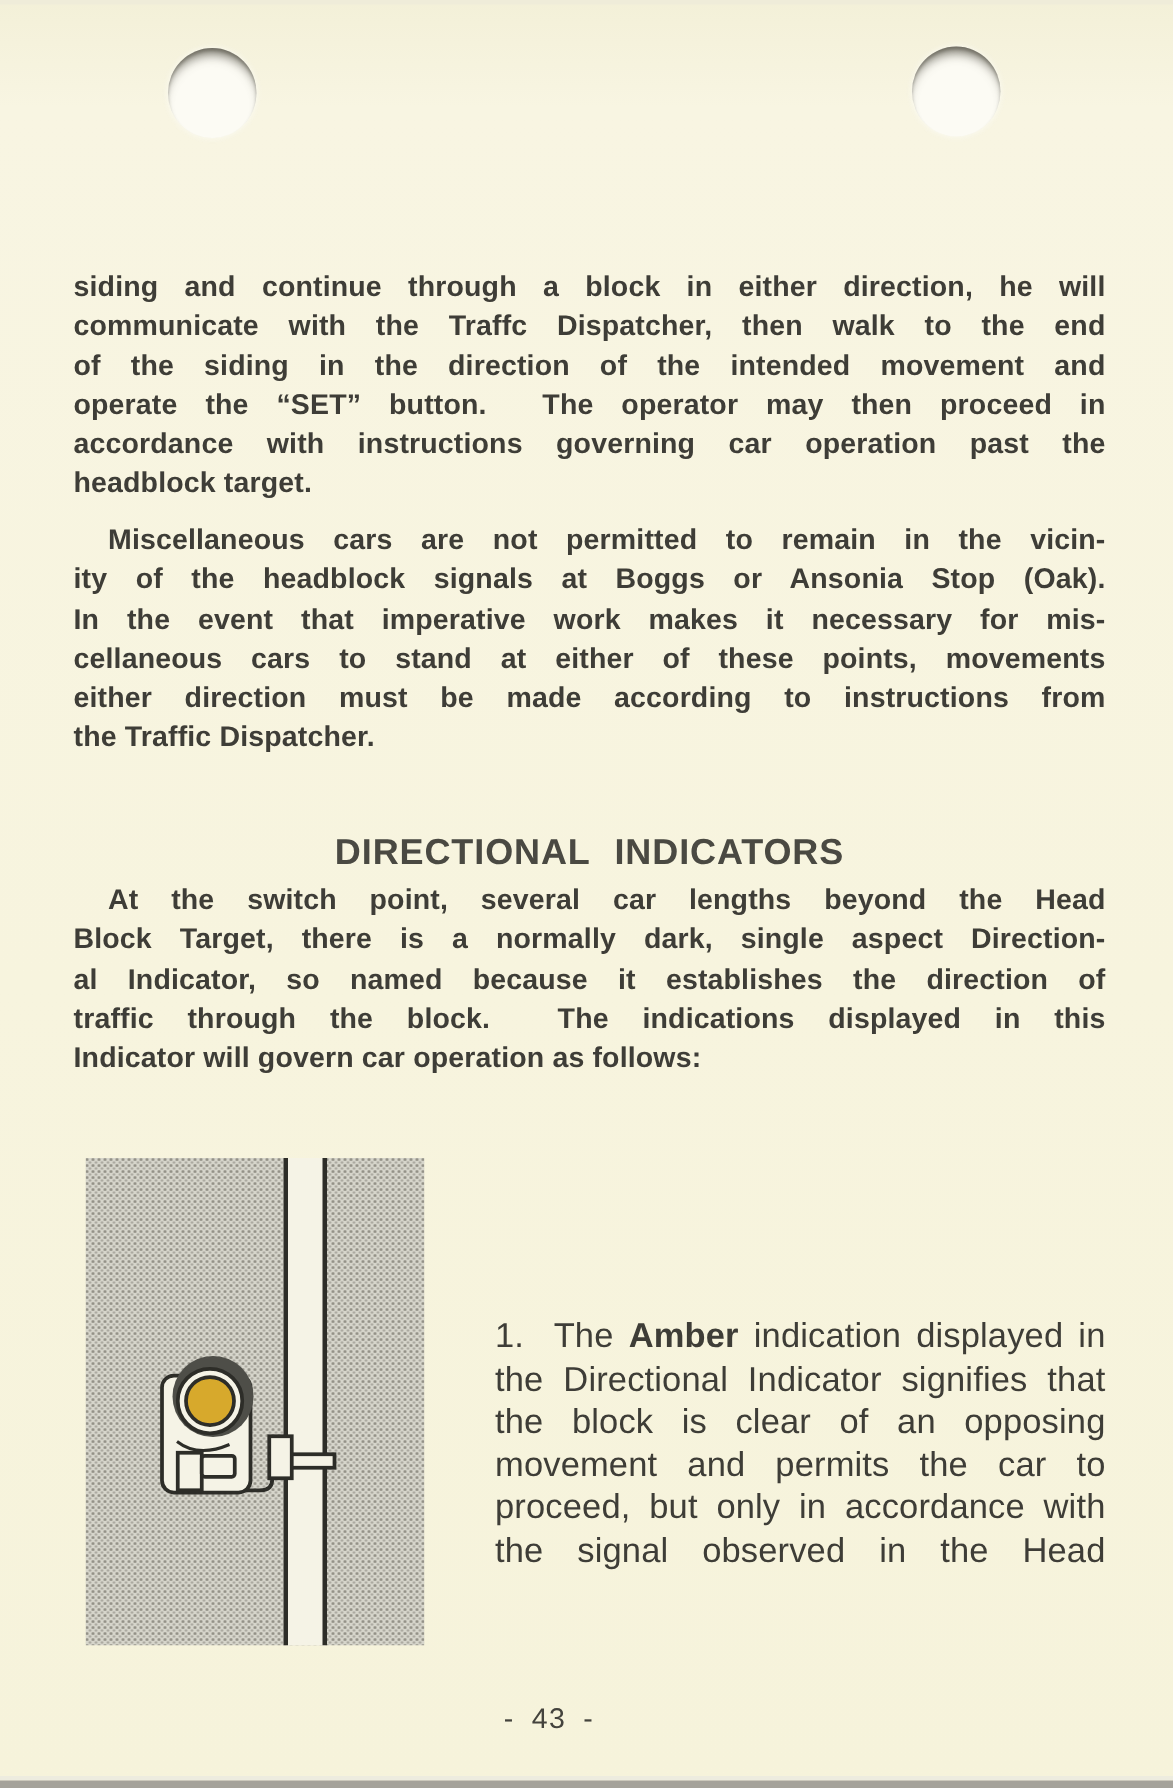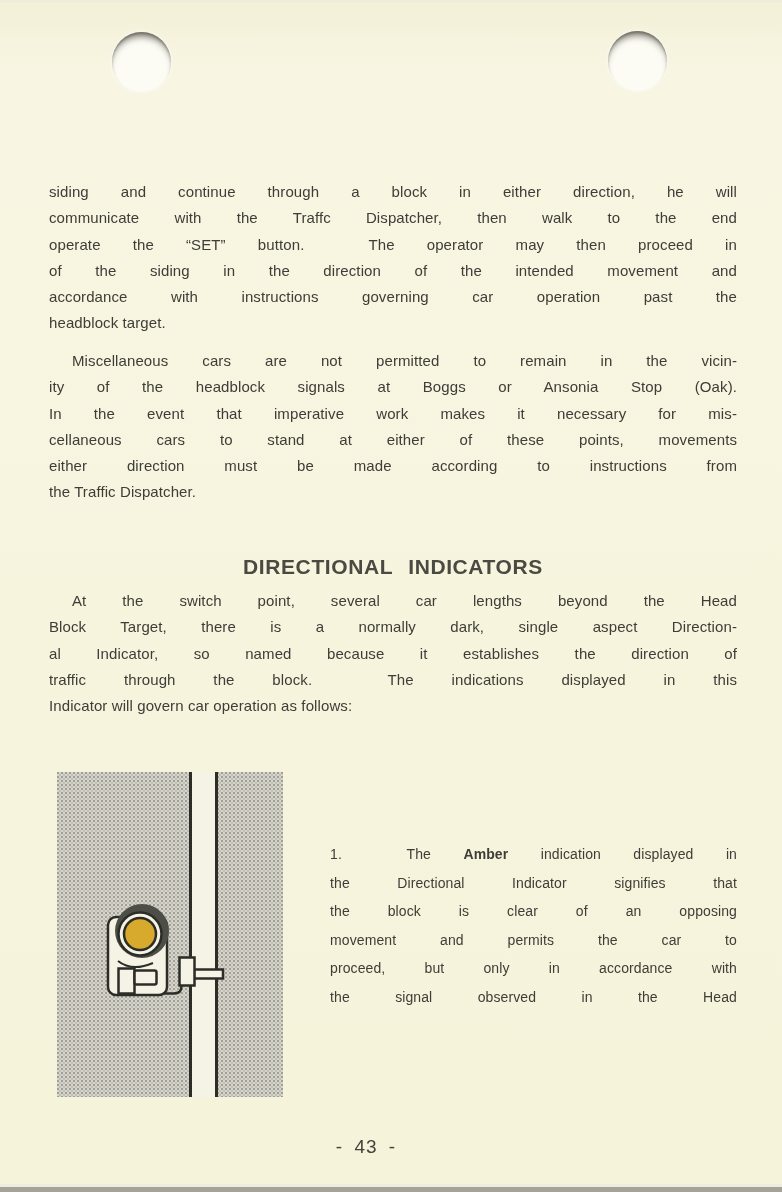--- a/index.html
+++ b/index.html
@@ -11,51 +11,51 @@
   .edge-top{position:absolute;top:0;left:0;right:0;height:3px;background:#efecd9;}
   .edge-bottom-light{position:absolute;bottom:5px;left:0;right:0;height:3px;background:#edecdf;}
   .edge-bottom{position:absolute;bottom:0;left:0;right:0;height:5px;background:#a5a29a;}
   .hole{
     position:absolute;width:59px;height:60px;border-radius:50%;
     background:#fcfbf4;
     box-shadow:inset 0 8px 7px -4px rgba(72,69,57,.75), inset 0 2px 2px rgba(95,92,78,.35), 0 0 4px rgba(252,252,246,.9);
   }
   .hole-left{left:112px;top:32px;}
   .hole-right{left:608px;top:31px;}
-  .para{position:absolute;left:49px;width:688px;font-size:15px;line-height:26.3px;letter-spacing:0.1px;}
+  .para{position:absolute;left:49px;width:688px;font-size:19px;line-height:26.3px;letter-spacing:0.1px;font-weight:bold;}
   #para1{top:179px;}
   #para2{top:348px;}
   #para3{top:588px;}
   .line{text-align:justify;text-align-last:justify;}
   .line.last{text-align-last:left;}
   .line.indent{text-indent:23px;}
   .heading{
     position:absolute;left:49px;width:688px;top:555px;text-align:center;
-    font-weight:bold;font-size:21px;letter-spacing:0.6px;word-spacing:9px;color:#4a4942;
+    font-weight:bold;font-size:24px;letter-spacing:0.6px;word-spacing:9px;color:#4a4942;
   }
-  .item{position:absolute;left:330px;width:407px;top:840px;font-size:14px;line-height:28.6px;letter-spacing:0.1px;}
+  .item{position:absolute;left:330px;width:407px;top:876px;font-size:23px;line-height:28.6px;letter-spacing:0.1px;}
   .bold{font-weight:bold;}
   .page-num{position:absolute;left:0;width:732px;top:1136px;text-align:center;font-size:19px;letter-spacing:1px;word-spacing:5px;color:#44433d;}
   .figure{position:absolute;left:57px;top:772px;width:226px;height:325px;}
 </style>
 </head>
 <body>
 
 <div class="page">
 
   <div class="edge-top"></div>
 
   <div class="hole hole-left"></div>
   <div class="hole hole-right"></div>
 
   <div class="para" id="para1">
       <div class="line">siding and continue through a block in either direction, he will</div>
       <div class="line">communicate with the Traffc Dispatcher, then walk to the end</div>
+      <div class="line">of the siding in the direction of the intended movement and</div>
       <div class="line">operate the “SET” button.&nbsp; The operator may then proceed in</div>
-      <div class="line">of the siding in the direction of the intended movement and</div>
       <div class="line">accordance with instructions governing car operation past the</div>
       <div class="line last">headblock target.</div>
     </div>
 
   <div class="para" id="para2">
       <div class="line indent">Miscellaneous cars are not permitted to remain in the vicin-</div>
       <div class="line">ity of the headblock signals at Boggs or Ansonia Stop (Oak).</div>
       <div class="line">In the event that imperative work makes it necessary for mis-</div>
       <div class="line">cellaneous cars to stand at either of these points, movements</div>
       <div class="line">either direction must be made according to instructions from</div>

